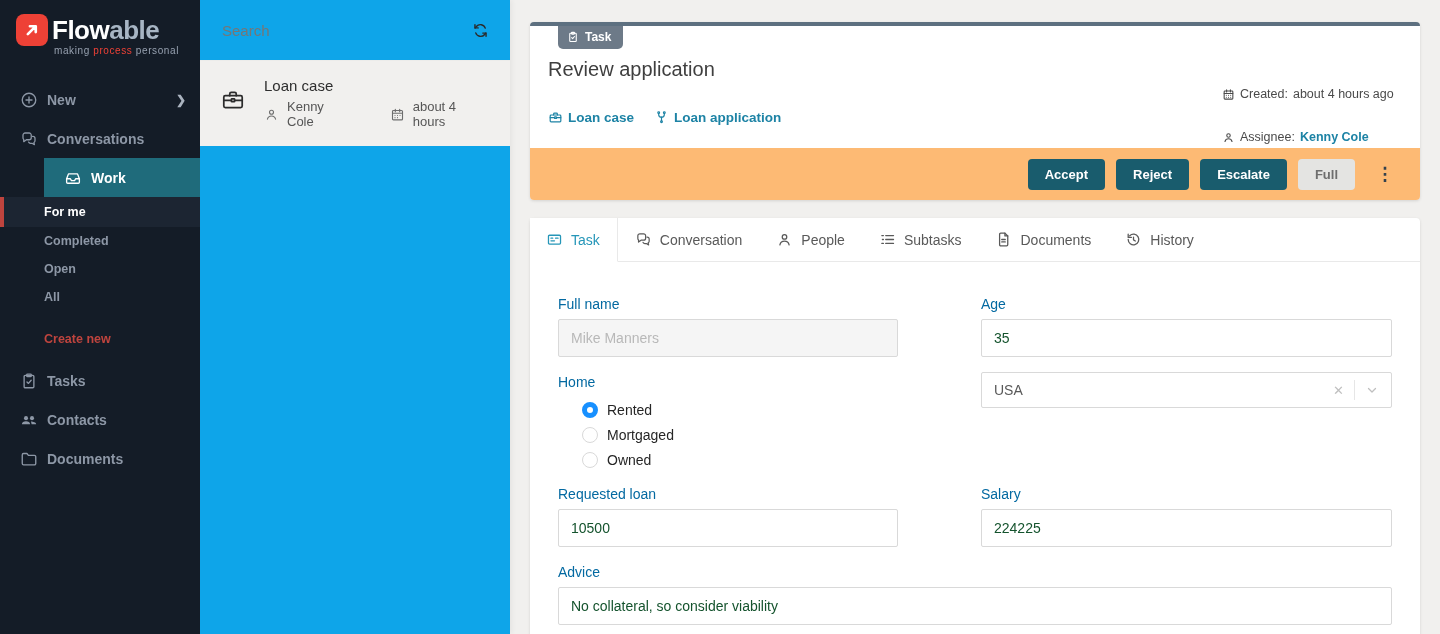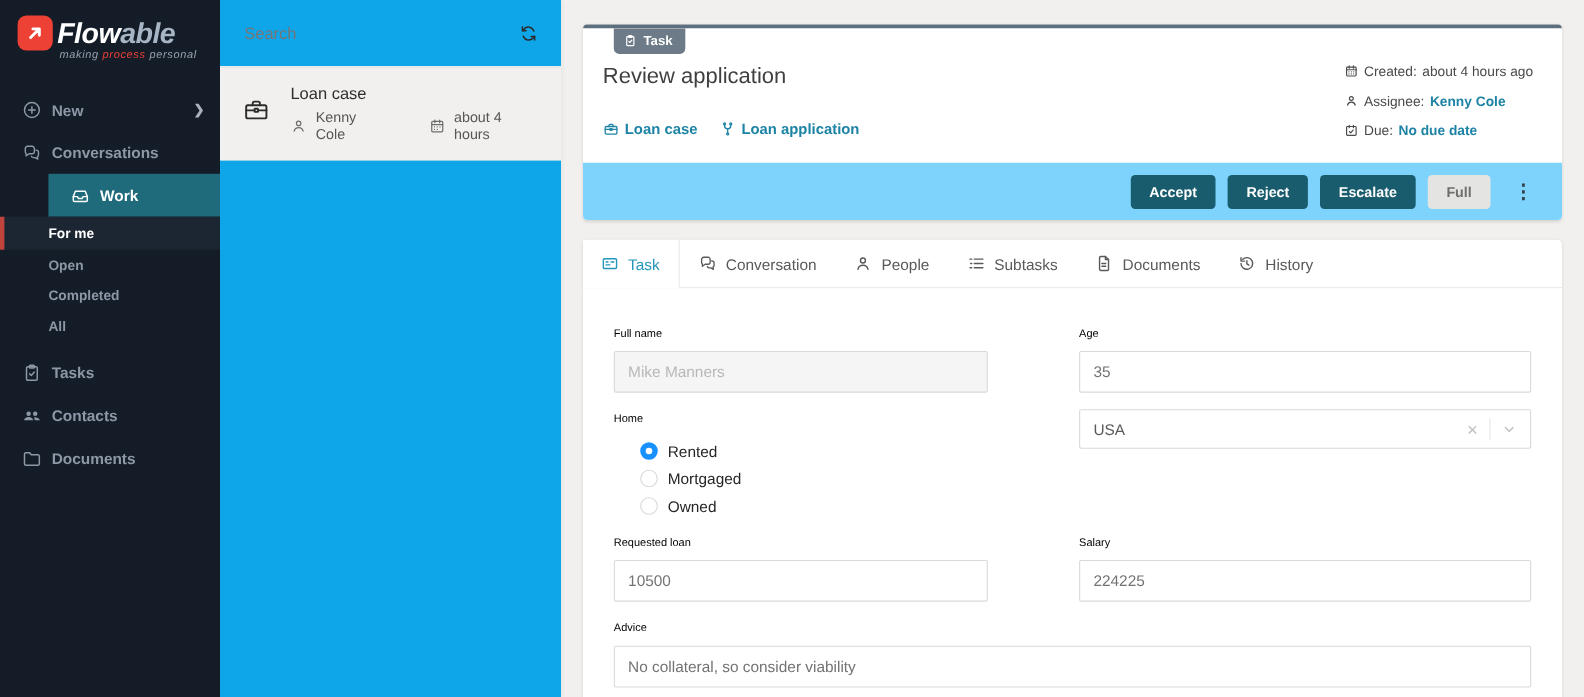--- a/index.html
+++ b/index.html
@@ -9,21 +9,21 @@
     font-family:"Liberation Sans", sans-serif;
     background:#f1f0ee; color:#333;
   }
   svg.ic { display:block; flex:none; }
 
   
   .sidebar {
     position:absolute; left:0; top:0; bottom:0; width:200px;
     background:var(--sidebar-bg,#141c27); color:#8d97a6; z-index:4;
   }
-  .logo-block { padding:14px 0 0 16px; height:66px;font-style:italic; }
+  .logo-block { padding:14px 0 0 16px; height:66px; }
   .logo-row { display:flex; align-items:center; gap:4px; }
   .logo-mark { width:32px; height:32px; border-radius:8px; background:var(--brand-red,#ee4136);
     display:flex; align-items:center; justify-content:center; }
   .brand { font-size:26px; font-weight:700; letter-spacing:-.5px; line-height:1; }
   .brand .flow { color:#fff; } .brand .able { color:#a7b5c4; }
   .tagline { font-size:10px; color:#97a1b0; margin:-1px 0 0 38px; letter-spacing:.6px; }
   .tagline .accent { color:var(--brand-red,#ee4136); }
 
   .nav { margin-top:14px; }
   .nav-item { height:39px; display:flex; align-items:center; gap:9px;
@@ -64,47 +64,47 @@
     box-shadow:0 1px 3px rgba(0,0,0,.12); }
   .type-badge { position:absolute; left:28px; top:0; background:#6d7a88; color:#fff;
     font-size:12px; font-weight:600; padding:4px 12px 5px 9px; border-radius:0 0 5px 5px;
     display:flex; align-items:center; gap:6px; }
   .task-title { position:absolute; left:18px; top:32px; font-size:20px; font-weight:400; color:#3f3f3f; }
   .breadcrumb { position:absolute; left:18px; top:84px; display:flex; gap:20px;
     font-size:13.5px; font-weight:600; color:var(--link,#1d83a5); }
   .crumb { display:flex; align-items:center; gap:5px; cursor:pointer; }
 
   .meta-block { position:absolute; left:692px; top:32px; font-size:12.5px; color:#4a4a4a; }
-  .meta-row { display:flex; align-items:flex-start; gap:5px; height:27px; }
+  .meta-row { display:flex; align-items:flex-end; gap:5px; height:27px;margin-top:16px; }
   .meta-row .mi { color:#4a4a4a; }
   .meta-link { color:var(--link,#1d83a5); font-weight:600; cursor:pointer; }
 
   .actions-bar { position:absolute; left:0; right:0; bottom:0; height:52px;
-    background:#7dd3fc; border-radius:0 0 4px 4px;
+    background:#fdba74; border-radius:0 0 4px 4px;
     display:flex; align-items:center; justify-content:flex-end; gap:11px; padding-right:22px; }
   .btn { height:31px; padding:0 17px; border:none; border-radius:4px; cursor:pointer;
     font-family:"Liberation Sans",sans-serif; font-size:13px; font-weight:600;
     background:var(--button-teal,#195c6d); color:#fff; }
   .btn.secondary { background:#e4e4e2; color:#6e6e6e; }
   .kebab { width:26px; text-align:center; font-size:18px; font-weight:700;
     color:#33414d; cursor:pointer; margin-left:6px; user-select:none; }
 
   .content-card { position:absolute; left:20px; right:20px; top:218px; bottom:-6px;
     background:#fff; border-radius:4px 4px 0 0; box-shadow:0 1px 3px rgba(0,0,0,.12); }
   .tabbar { height:44px; display:flex; align-items:stretch; border-bottom:1px solid #e9e9e9; }
   .tab { display:flex; align-items:center; gap:8px; padding:0 17px; font-size:14px;
     color:#595959; cursor:pointer; }
   .tab:first-child { padding-left:16px; }
   .tab.active { color:var(--tab-active,#2596b8); background:#fff;
     border-right:1px solid #e9e9e9; margin-bottom:-1px; border-bottom:1px solid #fff; }
 
   .fg { position:absolute; }
-  .fg label { display:block; font-size:10px; color:#000000; line-height:20px; margin-bottom:5px; }
+  .fg label { display:block; font-size:14px; color:#0369a1; line-height:20px; margin-bottom:5px; }
   .ctl { width:100%; height:38px; border:1px solid #d9d9d9; border-radius:2px;
-    padding:0 12px; font-size:14px; color:#737373; background:#fff;
+    padding:0 12px; font-size:14px; color:#14532d; background:#fff;
     font-family:"Liberation Sans",sans-serif; outline:none; }
   .ctl::placeholder { color:#b8b8b8; }
   .ctl.disabled { background:#f5f5f5; }
   .fg-fullname { left:28px; top:76px; width:340px; }
   .fg-age { left:451px; top:76px; width:411px; }
   .fg-home { left:28px; top:154px; width:340px; }
   .fg-nationality { left:451px; top:154px; width:411px; }
   .fg-loan { left:28px; top:266px; width:340px; }
   .fg-salary { left:451px; top:266px; width:411px; }
   .fg-advice { left:28px; top:344px; width:834px; }
@@ -158,27 +158,30 @@
           <path d="M3.5 13 6 6.5h12L20.5 13v4.5A1.5 1.5 0 0 1 19 19H5a1.5 1.5 0 0 1-1.5-1.5z"></path>
           <path d="M3.5 13h5l1.4 2.4h4.2L15.5 13h5"></path>
         </svg>
       <span class="lbl">Work</span>
     </div>
     <div class="subnav">
       <div class="sub-item active">
           <span>For me</span>
         </div>
       <div class="sub-item">
+          <span>Completed</span>
+        </div>
+      <div class="sub-item">
           <span>Open</span>
         </div>
       <div class="sub-item">
-          <span>Completed</span>
+          <span>All</span>
         </div>
-      <div class="sub-item">
-          <span>All</span>
+      <div class="sub-item create-new">
+          <span>Create new</span>
         </div>
     </div>
   </div>
 
   <div class="nav bottom">
     <div class="nav-item">
       <svg class="ic" width="18" height="18" viewBox="0 0 24 24" fill="none" stroke="currentColor" stroke-width="1.8" stroke-linecap="round" stroke-linejoin="round">
           <rect x="5.5" y="4.5" width="13" height="16.5" rx="1.5"></rect>
           <rect x="9" y="2.8" width="6" height="3.4" rx="1"></rect>
           <path d="M9.3 13.2l2 2 3.6-4.2"></path>

